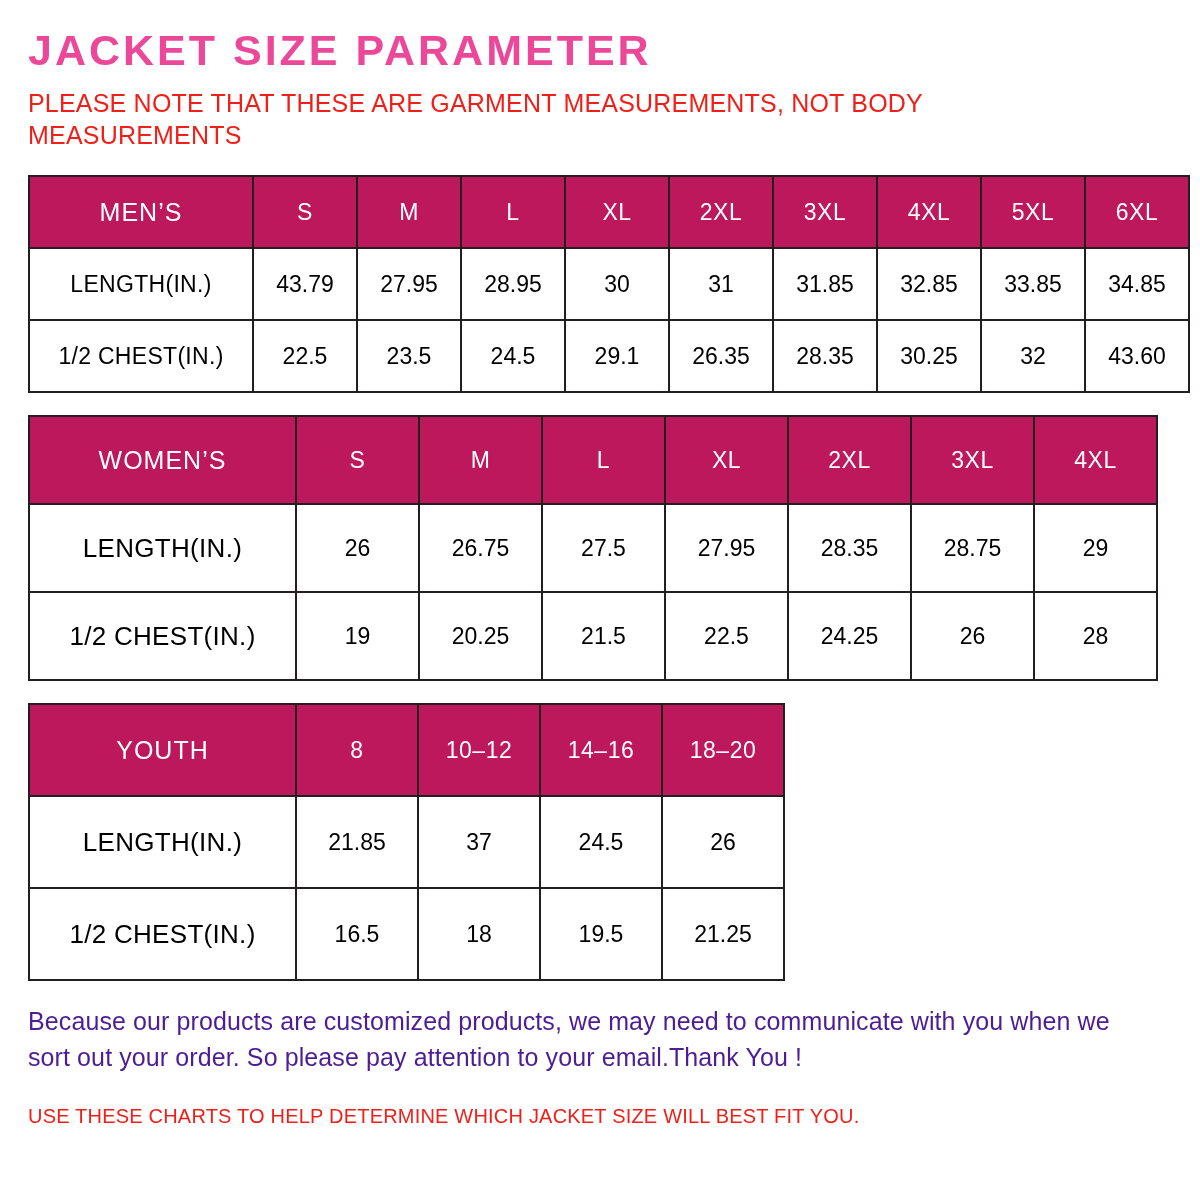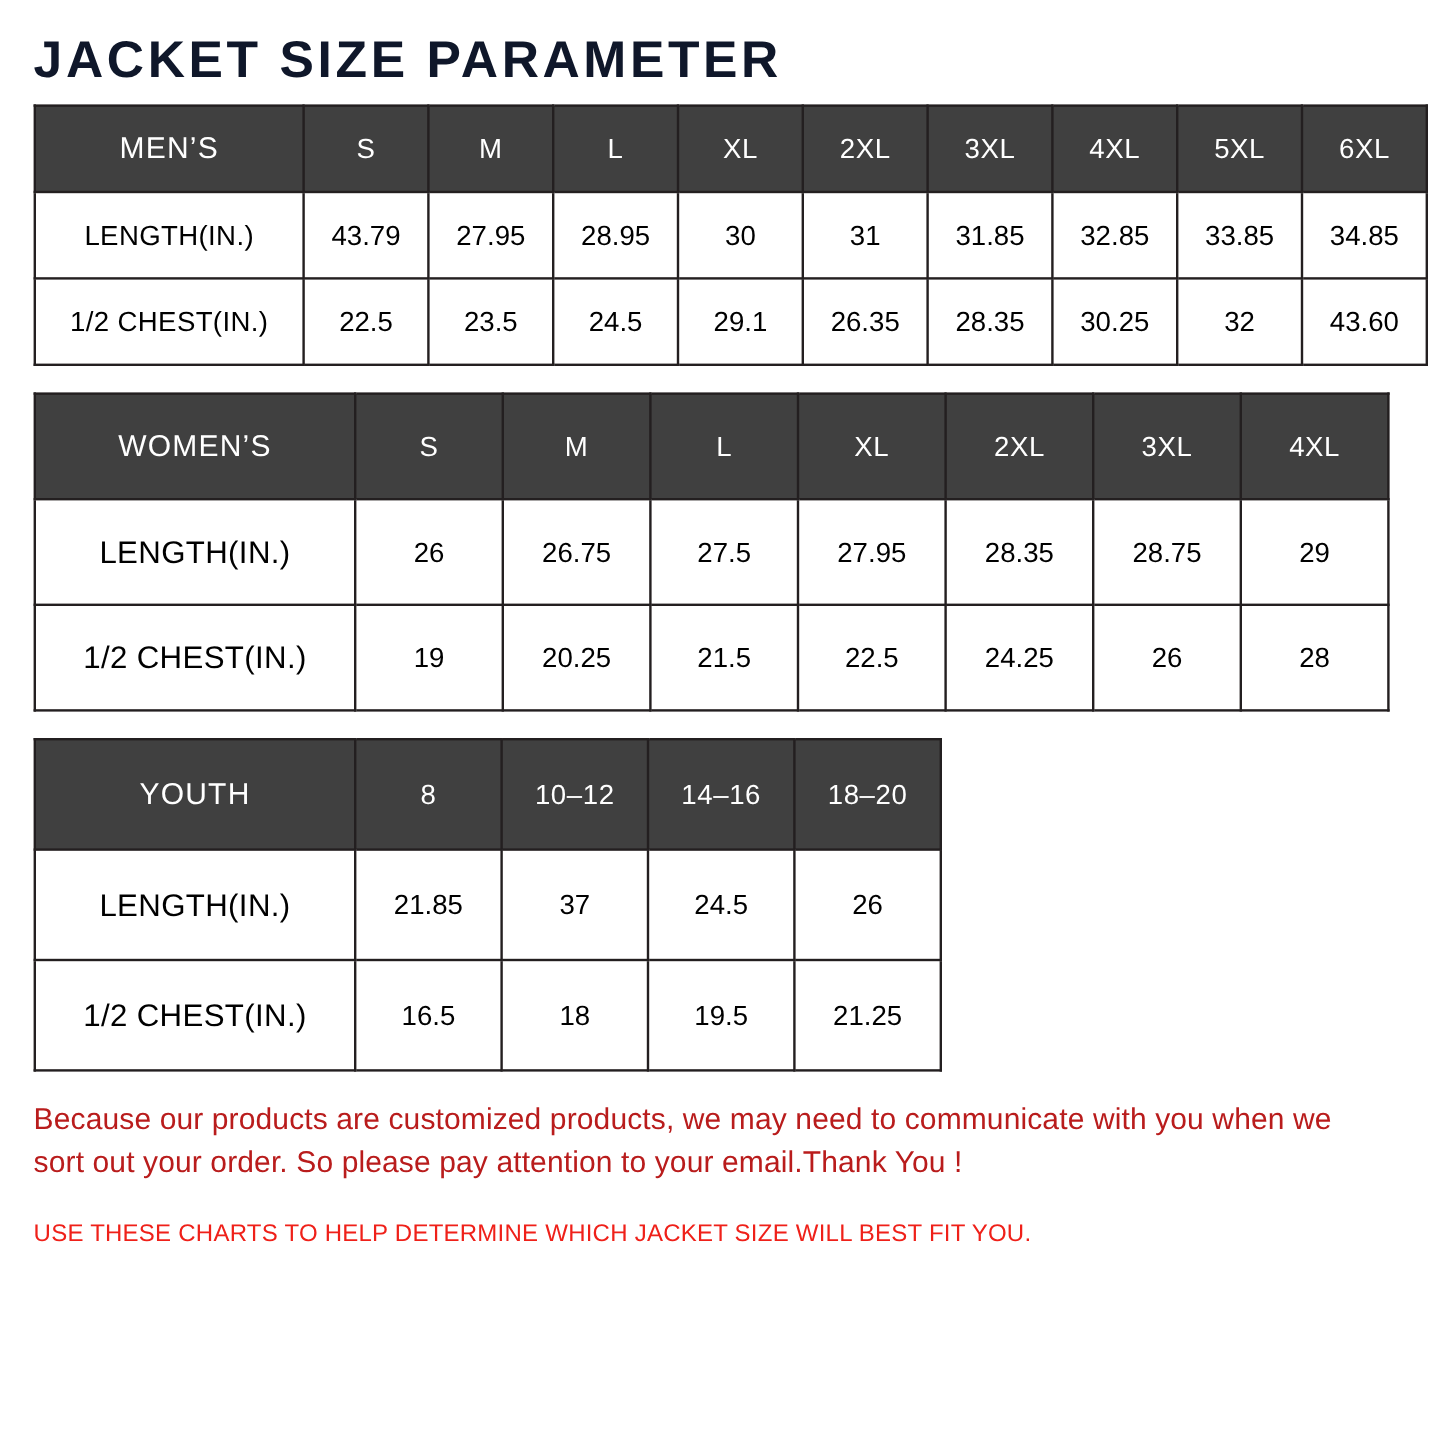--- a/index.html
+++ b/index.html
@@ -20,21 +20,21 @@
     box-sizing: border-box;
     padding: 28px 28px 0 28px;
     position: relative;
   }
   .title {
     font-size: 43px;
     font-weight: bold;
     letter-spacing: 3px;
     line-height: 1.05;
     margin: 0 0 14px 0;
-    color: #0f172a;
+    color: #ec4899;
   }
   .note-red {
     color: #ef2019;
     font-size: 25px;
     line-height: 1.28;
     letter-spacing: 0.2px;
     margin: 0 0 24px 0;
     max-width: 1010px;
   }
   table.size-table {
@@ -45,21 +45,21 @@
   table.size-table td {
     border: 2px solid #231f20;
     text-align: center;
     vertical-align: middle;
     font-size: 23px;
     color: #000;
     background: #ffffff;
     padding: 0;
   }
   table.size-table tr.head td {
-    background: #404040;
+    background: #be185d;
     color: #ffffff;
     font-weight: normal;
     letter-spacing: 0.5px;
   }
   table.size-table tr.head td.corner {
     font-size: 25px;
     letter-spacing: 1px;
   }
   td.rowlabel {
     font-size: 24px;
@@ -88,21 +88,21 @@
   
   .youth-table { width: 745px; }
   .youth-table tr { height: 92px; }
   .youth-table td.corner { width: 265px; }
   .youth-table td.c { width: 120px; }
   .youth-table td { font-size: 25px; }
   .youth-table td.corner { font-size: 27px; }
   .youth-table td.rowlabel { font-size: 26px; }
 
   .footer-red-1 {
-    color: #b91c1c;
+    color: #4c1d95;
     font-size: 25px;
     line-height: 1.45;
     letter-spacing: 0.1px;
     margin: 16px 0 0 0;
     max-width: 1115px;
   }
   .footer-red-2 {
     color: #ef2019;
     font-size: 20px;
     line-height: 1.4;
@@ -111,20 +111,21 @@
     max-width: 1120px;
   }
 </style>
 </head>
 <body>
 
 <div class="page">
 
   <h1 class="title">JACKET SIZE PARAMETER</h1>
 
+  <p class="note-red">PLEASE NOTE THAT THESE ARE GARMENT MEASUREMENTS, NOT BODY MEASUREMENTS</p>
 
   <table class="size-table men-table">
     <tbody>
         <tr class="head">
       <td class="corner">MEN’S</td>
       <td class="c">S</td>
       <td class="c">M</td>
       <td class="c">L</td>
       <td class="c">XL</td>
       <td class="c">2XL</td>

